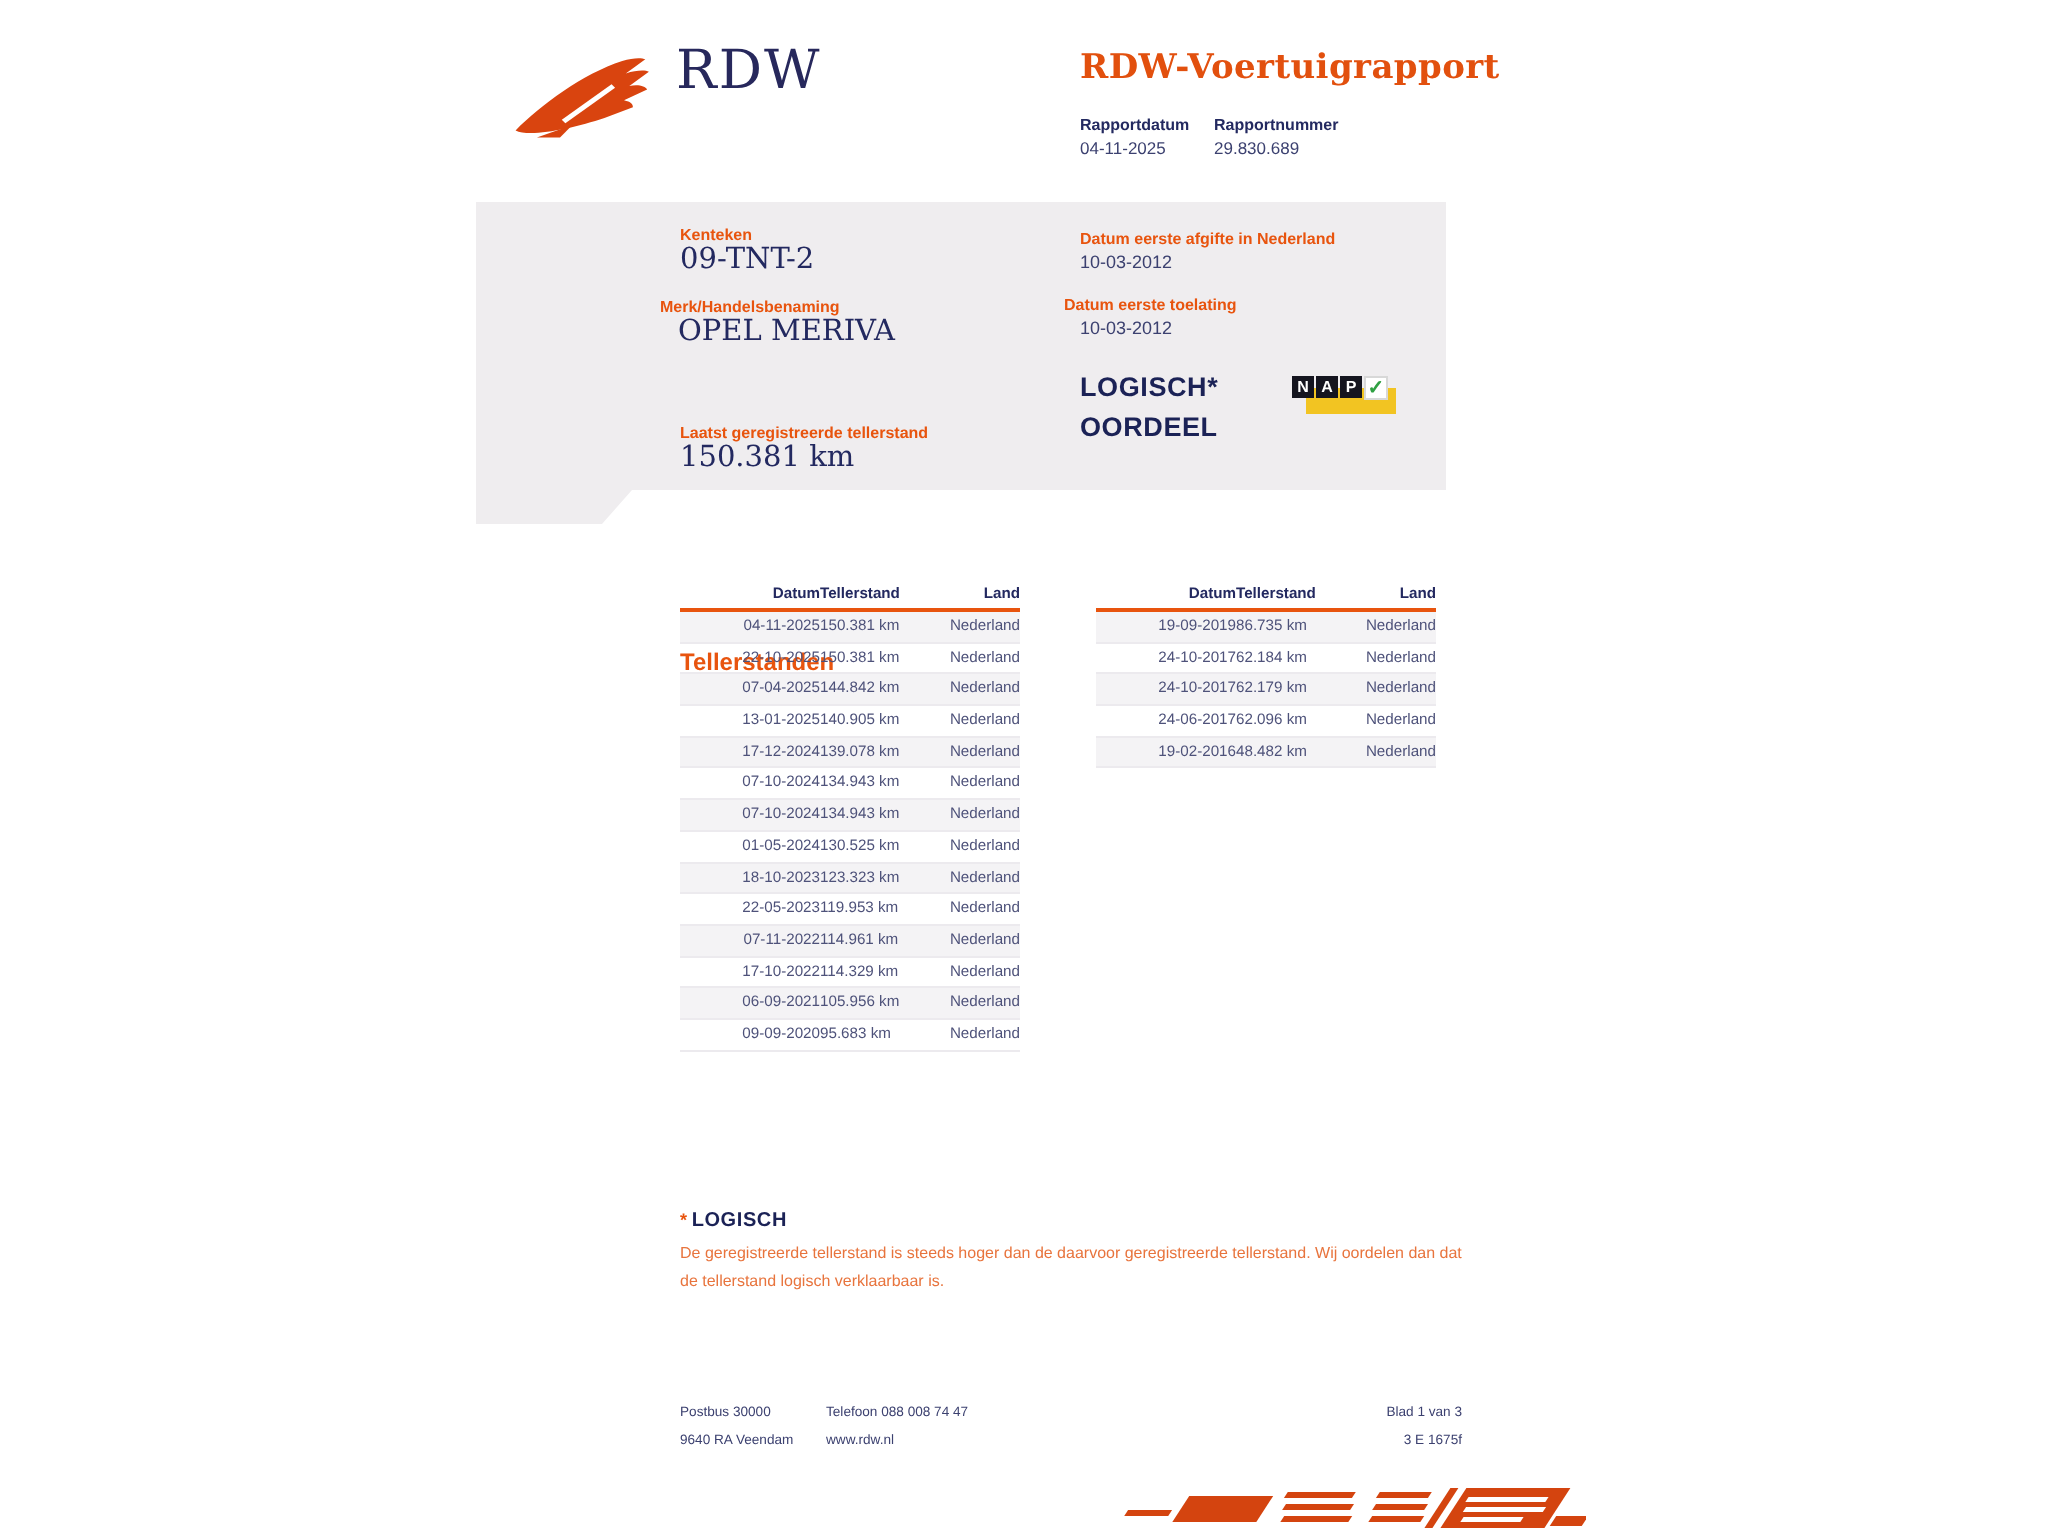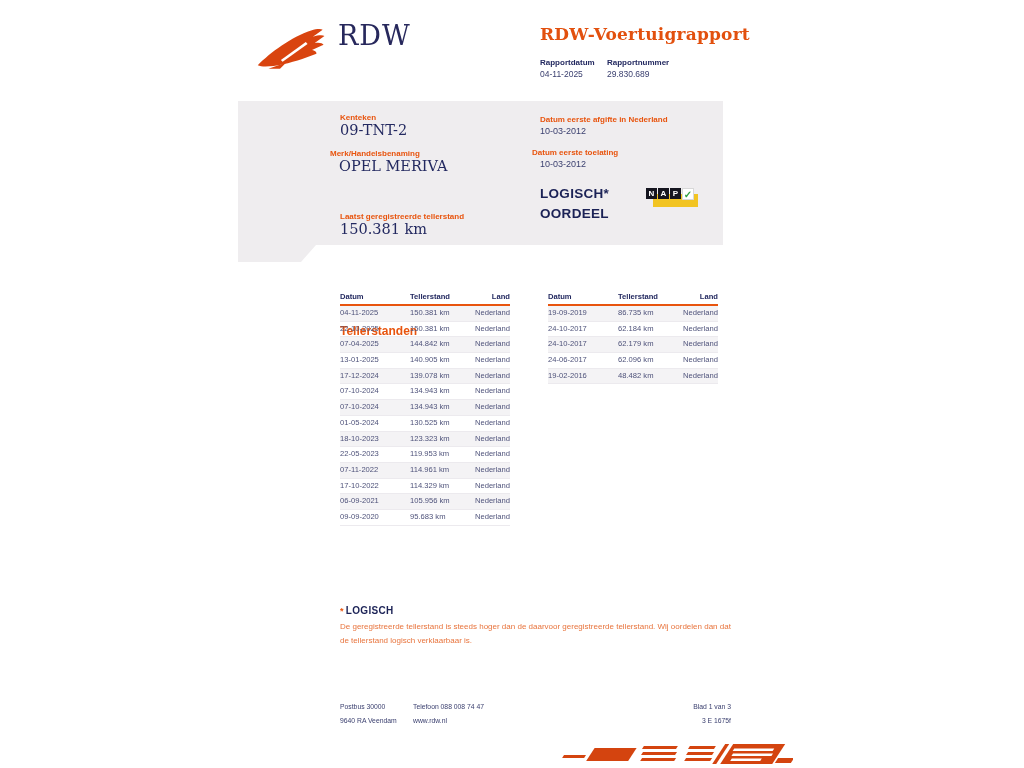--- a/index.html
+++ b/index.html
@@ -32,21 +32,21 @@
              color:#2fa042;font-size:10px;font-weight:700;display:flex;align-items:center;justify-content:center;}
 
   
   .section-title{font-size:12px;font-weight:700;color:#e8540e;margin-top:47px;}
   .otable{width:170px;font-size:7.6px;color:#4e527a;}
   .thead{display:flex;font-weight:700;color:#232960;border-bottom:2px solid #e8540e;
          height:13px;line-height:12px;}
   .trow{display:flex;height:14.7px;line-height:14.7px;border-bottom:1px solid #eceaee;}
   .trow:nth-child(odd){background:#f4f3f5;}
   .tcell{display:block;}
-  .c0{width:70px;text-align:left;}
+  .c0{width:70px;text-align:right;}
   .c1{width:48px;text-align:left;}
   .c2{flex:1;text-align:right;}
 
   
   .note-title{font-size:10px;font-weight:800;color:#1b2256;letter-spacing:.3px;}
   .note-ast{color:#e8540e;font-weight:800;font-size:9px;margin-right:2px;}
   .note-body{font-size:8px;color:#e8743d;line-height:13.5px;width:392px;}
 
   
   .foot{font-size:6.8px;color:#3c4170;line-height:14px;}

